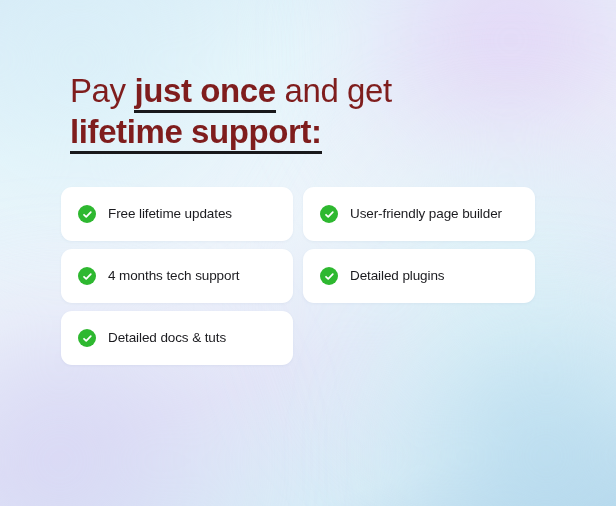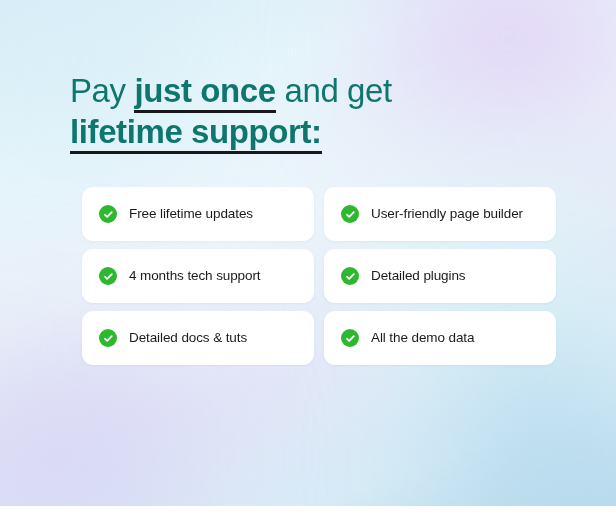--- a/index.html
+++ b/index.html
@@ -82,21 +82,21 @@
   .headline {
     position: absolute;
     left: 70px;
     top: 70px;
     width: 500px;
     margin: 0;
     font-size: 33px;
     line-height: 41px;
     font-weight: 400;
     letter-spacing: -0.4px;
-    color: #0f766e;
+    color: #7f1d1d;
     font-family: "Liberation Sans", sans-serif;
   }
   .headline .em {
     font-weight: 700;
     position: relative;
     display: inline-block;
   }
   .headline .em::after {
     content: "";
     position: absolute;
@@ -105,21 +105,21 @@
     bottom: -2px;
     height: 3px;
     background: #18181b;
   }
   .headline .line2 {
     display: block;
   }
 
   .cards {
     position: absolute;
-    left: 82px;
+    left: 61px;
     top: 187px;
     width: 474px;
     display: grid;
     grid-template-columns: 232px 232px;
     grid-auto-rows: 54px;
     column-gap: 10px;
     row-gap: 8px;
   }
 
   .card {
@@ -216,26 +216,18 @@
 
       <div class="card">
         <span class="check-icon">
           <svg width="11" height="11" viewBox="0 0 12 12" aria-hidden="true">
               <path d="M2.2 6.3 L4.6 8.6 L9.6 3.4" fill="none" stroke="#ffffff" stroke-width="1.9" stroke-linecap="round" stroke-linejoin="round"></path>
             </svg>
         </span>
         <span class="card-label">Detailed docs &amp; tuts</span>
       </div>
 
-      <div class="card">
-        <span class="check-icon">
-          <svg width="11" height="11" viewBox="0 0 12 12" aria-hidden="true">
-              <path d="M2.2 6.3 L4.6 8.6 L9.6 3.4" fill="none" stroke="#ffffff" stroke-width="1.9" stroke-linecap="round" stroke-linejoin="round"></path>
-            </svg>
-        </span>
-        <span class="card-label">All the demo data</span>
-      </div>
 
 
     </div>
 
   </div>
 </div>
 
 </body></html>

